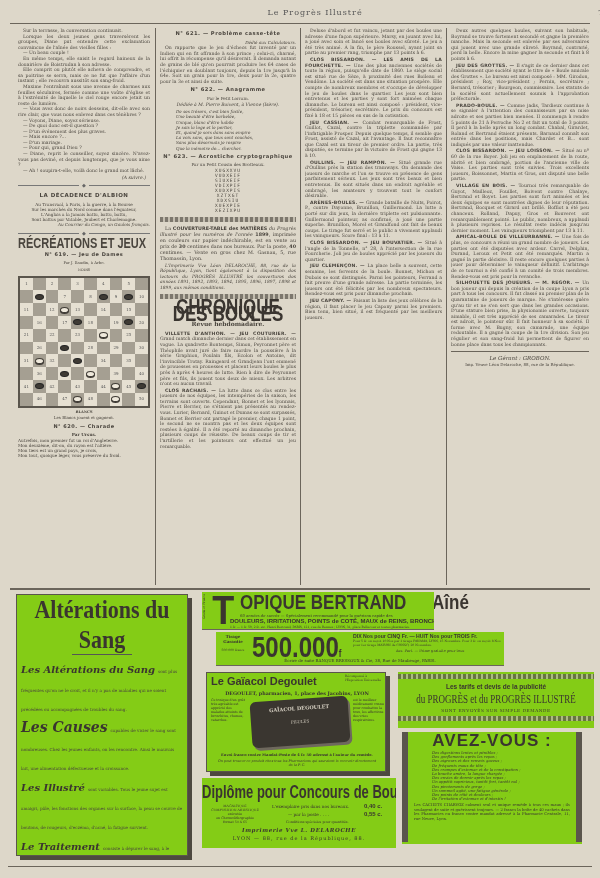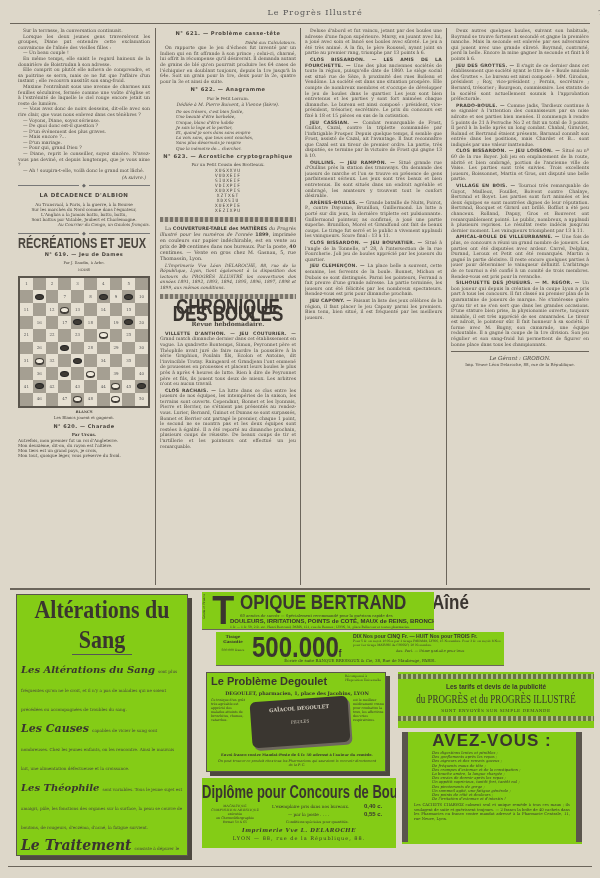--- a/index.html
+++ b/index.html
@@ -391,23 +391,23 @@
     <div class="center" style="font-size:4px;">Imp. Veuve Léon Delaroche, 88, rue de la République.</div>
   </div>
 
   <div class="rule" style="left:10px;top:588px;width:580px;height:2px;"></div>
 
   <div class="ad ad-shadow" style="left:16px;top:594px;width:172px;height:262px;">
     <div class="big" style="font-family:'Liberation Serif',serif;font-size:22px;margin-top:4px;transform:scaleY(1.15);">Altérations du Sang</div>
     <div style="width:60px;height:1px;background:#555;margin:3px auto;"></div>
     <div id="salutine-sections" style="padding:0 4px;">
         <div style="margin-bottom: 2px;"><span class="script" style="font-size: 10px; margin-right: 3px;">Les Altérations du Sang</span><span class="tiny">sont plus fréquentes qu'on ne le croit, et il n'y a pas de maladies qui ne soient précédées ou accompagnées de troubles du sang.</span></div>
-        <div style="margin-bottom: 2px;"><span class="script" style="font-size: 11px; margin-right: 3px;">Les Causes</span><span class="tiny">capables de vicier le sang sont nombreuses. Chez les jeunes enfants, on les rencontre. Ainsi le mauvais lait, une alimentation défectueuse et la croissance.</span></div>
-        <div style="margin-bottom: 2px;"><span class="script" style="font-size: 10px; margin-right: 3px;">Les Théophile</span><span class="tiny">sont variables. Tous le jeune sujet est amaigri, pâle, les fonctions des organes sur la surface, la peau se couvre de boutons, de rougeurs, d'eczéma, d'acné, la fatigue survient.</span></div>
-        <div style="margin-bottom: 2px;"><span class="script" style="font-size: 14px; margin-right: 3px; text-align: center;">Le Traitement</span><span class="tiny">consiste à dépurer le sang, à le régénérer après un vrai sérum, la formule, les germes qu'elle contient.</span></div>
+        <div style="margin-bottom: 2px;"><span class="script" style="font-size: 14px; margin-right: 3px;">Les Causes</span><span class="tiny">capables de vicier le sang sont nombreuses. Chez les jeunes enfants, on les rencontre. Ainsi le mauvais lait, une alimentation défectueuse et la croissance.</span></div>
+        <div style="margin-bottom: 2px;"><span class="script" style="font-size: 10px; margin-right: 3px;">Les Illustré</span><span class="tiny">sont variables. Tous le jeune sujet est amaigri, pâle, les fonctions des organes sur la surface, la peau se couvre de boutons, de rougeurs, d'eczéma, d'acné, la fatigue survient.</span></div>
+        <div style="margin-bottom: 2px;"><span class="script" style="font-size: 10px; margin-right: 3px; text-align: center;">Le Traitement</span><span class="tiny">consiste à dépurer le sang, à le régénérer après un vrai sérum, la formule, les germes qu'elle contient.</span></div>
       </div>
 
   </div>
 
   <div class="ad" style="left:202px;top:592px;width:232px;height:38px;border:none;border-bottom:1px solid #6b655b;">
     <div style="position:absolute;left:0;top:2px;width:8px;font-size:3px;writing-mode:vertical-rl;transform:rotate(180deg);">Gratis et Franco</div>
     <div style="position:absolute;left:9px;top:-2px;font-family:'Liberation Sans',sans-serif;font-weight:bold;font-size:40px;line-height:40px;transform:scaleX(.9);">T</div>
     <div style="position:absolute;left:38px;top:0px;font-family:'Liberation Sans',sans-serif;font-weight:bold;font-size:17px;line-height:17px;transform:scaleY(1.2);transform-origin:top left;white-space:nowrap;">OPIQUE BERTRAND</div>
     <div style="position:absolute;left:38px;top:21px;font-size:3.8px;white-space:nowrap;"><i>60 années de succès</i> — <span>Spécialement recommandé pour la guérison rapide des</span></div>
     <div style="position:absolute;left:28px;top:26px;font-family:'Liberation Sans',sans-serif;font-weight:bold;font-size:6px;white-space:nowrap;">DOULEURS, IRRITATIONS, POINTS de COTÉ, MAUX de REINS, BRONCHITES</div>
@@ -422,21 +422,21 @@
     <div style="position:absolute;left:2px;top:2px;width:30px;font-size:4px;text-align:center;font-weight:bold;">Tirage Garantie</div>
     <div style="position:absolute;left:2px;top:16px;width:30px;font-size:3px;text-align:center;">500 000 francs</div>
     <div style="position:absolute;left:36px;top:-3px;font-family:'Liberation Sans',sans-serif;font-weight:bold;font-size:24px;transform:scaleY(1.25);transform-origin:top left;"><span>500.000</span><span style="font-size:8px;">f</span></div>
     <div style="position:absolute;left:137px;top:1px;font-family:'Liberation Sans',sans-serif;font-weight:bold;font-size:5.2px;white-space:nowrap;">DIX Nos pour CINQ Fr. — HUIT Nos pour TROIS Fr.</div>
     <div style="position:absolute;left:137px;top:8px;width:150px;font-size:3px;line-height:3.6px;">Pour 5 fr. on reçoit 10 Nos par 1 tirage PANAMA, LYON, 15 Novembre. Pour 3 fr. on reçoit 8 Nos pour 1er tirage MAISON du CONGO, 20 Novembre.</div>
     <div style="position:absolute;left:180px;top:17px;font-size:3.6px;white-space:nowrap;">Ass. Part. — Prime gratuite pour tous</div>
     <div style="position:absolute;left:0;top:26px;width:288px;font-size:4px;text-align:center;white-space:nowrap;">Écrire de suite BANQUE BRESSOUX &amp; Cie, 38, Rue de Maubeuge, PARIS.</div>
   </div>
 
   <div class="ad ad-shadow" style="left:206px;top:672px;width:180px;height:100px;">
-    <div style="position:absolute;left:4px;top:2px;font-family:'Liberation Sans',sans-serif;font-size:11px;font-weight:bold;white-space:nowrap;">Le Problème Degoulet</div>
+    <div style="position:absolute;left:4px;top:2px;font-family:'Liberation Sans',sans-serif;font-size:11px;font-weight:bold;white-space:nowrap;">Le Gaïacol Degoulet</div>
     <div style="position:absolute;left:138px;top:2px;width:40px;font-size:3px;line-height:3.6px;">Récompensé à l'Exposition Universelle</div>
     <div style="position:absolute;left:0;top:17px;width:180px;text-align:center;font-size:4.8px;font-weight:bold;">DEGOULET, pharmacien, 1, place des Jacobins, LYON</div>
     <div style="position:absolute;left:4px;top:25px;width:34px;font-size:3.2px;line-height:4px;">Ce tonique d'un goût très agréable est apprécié des malades atteints de bronchites, rhumes, catarrhes.</div>
     <div style="position:absolute;left:44px;top:26px;width:98px;height:46px;background:#3a3630;border-radius:6px;transform:rotate(-4deg);box-shadow:2px 3px 0 #6e685d;color:#d8d2c4;text-align:center;">
       <div style="font-size:5px;font-weight:bold;margin-top:6px;">GAÏACOL DEGOULET</div>
       <div style="font-size:4px;margin-top:8px;">PILULES</div>
     </div>
     <div style="position:absolute;left:146px;top:25px;width:32px;font-size:3.2px;line-height:4px;">est le meilleur médicament connu pour combattre la toux, les affections des voies respiratoires.</div>
     <div style="position:absolute;left:0;top:80px;width:180px;text-align:center;font-size:3.6px;font-weight:bold;">Envoi franco contre Mandat-Poste de 4 fr. 50 adressé à l'auteur du remède.</div>
     <div style="position:absolute;left:10px;top:86px;width:160px;text-align:center;font-size:3.4px;font-style:italic;line-height:4.2px;">On peut trouver ce produit chez tous les Pharmaciens qui sauraient le recevoir directement de la P. C.</div>

